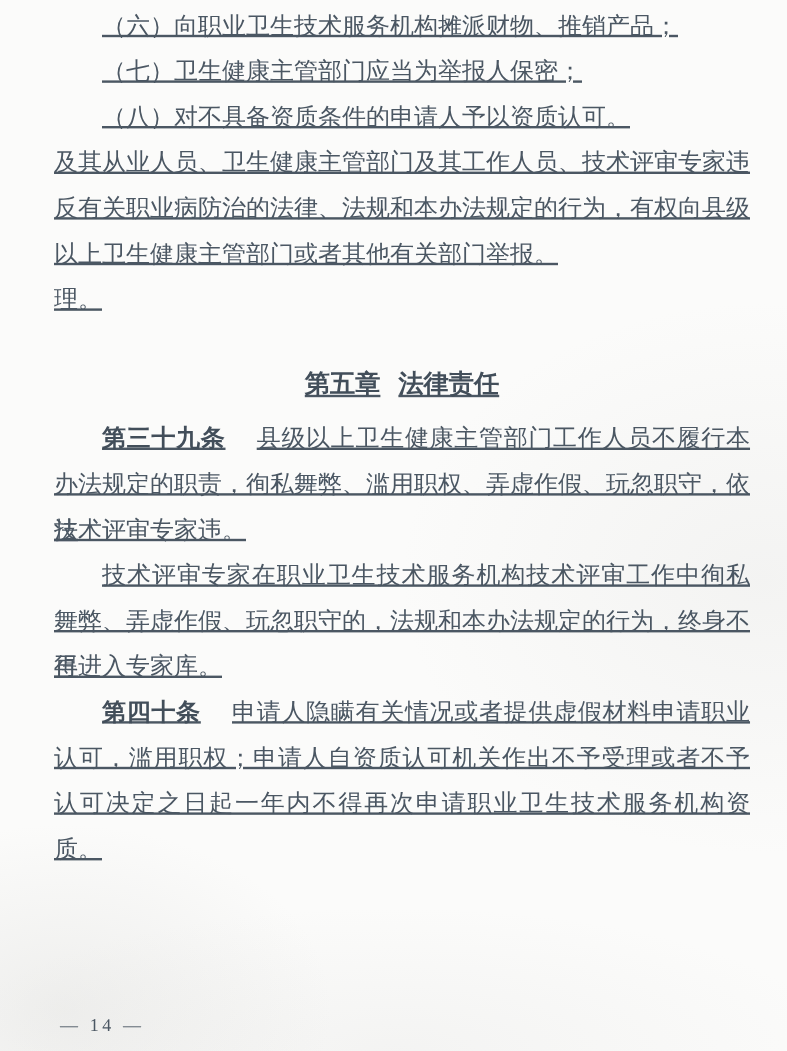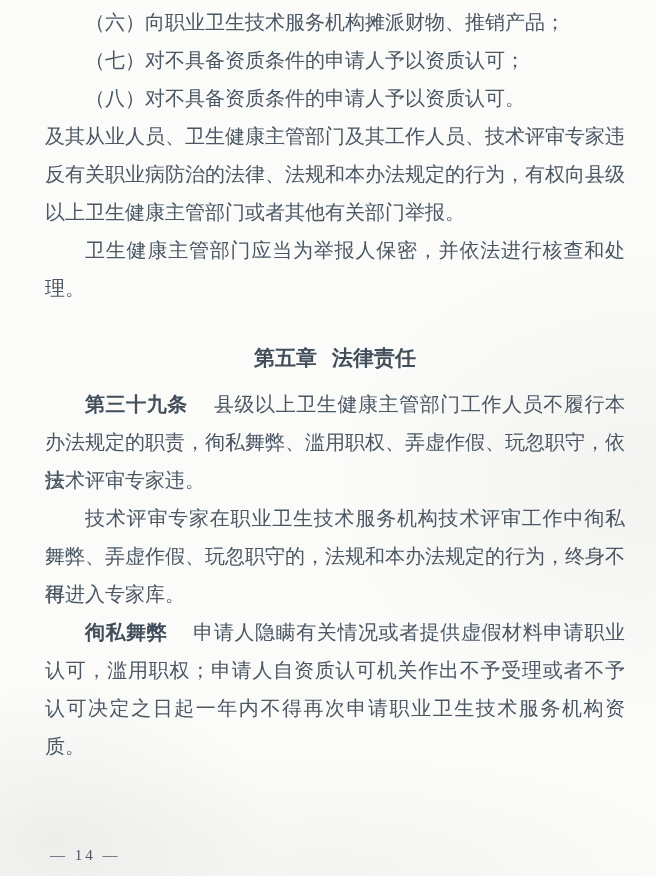--- a/index.html
+++ b/index.html
@@ -15,20 +15,21 @@
     box-sizing: border-box;
     padding: 3px 31px 0 45px;
     background:
       radial-gradient(ellipse 320px 220px at 8% 96%, rgba(205,205,202,0.28), transparent 70%),
       radial-gradient(ellipse 420px 320px at 97% 55%, rgba(212,212,210,0.20), transparent 72%),
       radial-gradient(ellipse 500px 160px at 50% 100%, rgba(210,210,208,0.18), transparent 75%),
       #fbfbfa;
     font-family: "Liberation Serif", "DejaVu Serif", serif;
     color: #4b5763;
     overflow: hidden;
+    text-decoration: underline;
   }
   .ln {
     font-size: 20px;
     line-height: 38px;
     height: 38px;
     white-space: nowrap;
   }
   
   .jf {
     white-space: normal;
@@ -62,31 +63,30 @@
     letter-spacing: 3px;
     color: #4b5763;
   }
 </style>
 </head>
 <body>
 
 <div class="page">
 
   <div class="ln ind">（六）向职业卫生技术服务机构摊派财物、推销产品；</div>
-  <div class="ln ind">（七）对不具备资质条件的申请人予以资质认可；</div>
+  <div class="ln ind">（七）卫生健康主管部门应当为举报人保密；</div>
   <div class="ln ind">（八）对不具备资质条件的申请人予以资质认可。</div>
 
   <div>
     <div class="ln jf">及其从业人员、卫生健康主管部门及其工作人员、技术评审专家违</div>
     <div class="ln jf">反有关职业病防治的法律、法规和本办法规定的行为，有权向县级</div>
     <div class="ln">以上卫生健康主管部门或者其他有关部门举报。</div>
   </div>
 
   <div>
-    <div class="ln jf ind">卫生健康主管部门应当为举报人保密，并依法进行核查和处</div>
     <div class="ln">理。</div>
   </div>
 
   <div class="chapter">
     <span class="chapter-number">第五章</span><span>法律责任</span>
   </div>
 
   <div>
     <div class="ln jf ind">
       <span class="bold article-label">第三十九条</span><span>县级以上卫生健康主管部门工作人员不履行本</span>
@@ -96,21 +96,21 @@
   </div>
 
   <div>
     <div class="ln jf ind">技术评审专家在职业卫生技术服务机构技术评审工作中徇私</div>
     <div class="ln jf">舞弊、弄虚作假、玩忽职守的，法规和本办法规定的行为，终身不得</div>
     <div class="ln">再进入专家库。</div>
   </div>
 
   <div>
     <div class="ln jf ind">
-      <span class="bold article-label">徇私舞弊</span><span>申请人隐瞒有关情况或者提供虚假材料申请职业</span>
+      <span class="bold article-label">第四十条</span><span>申请人隐瞒有关情况或者提供虚假材料申请职业</span>
     </div>
     <div class="ln jf">认可，滥用职权；申请人自资质认可机关作出不予受理或者不予</div>
     <div class="ln jf">认可决定之日起一年内不得再次申请职业卫生技术服务机构资</div>
     <div class="ln">质。</div>
   </div>
 
   <div class="footer">— 14 —</div>
 
 </div>
 

